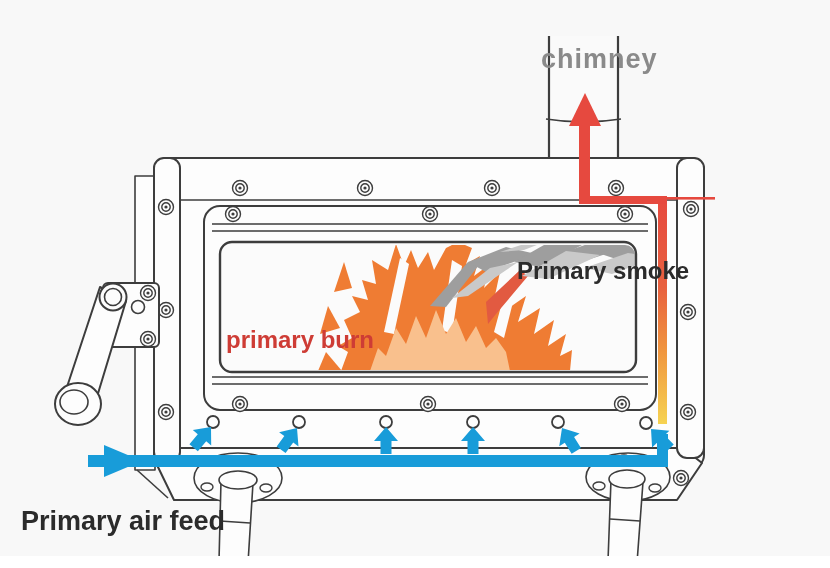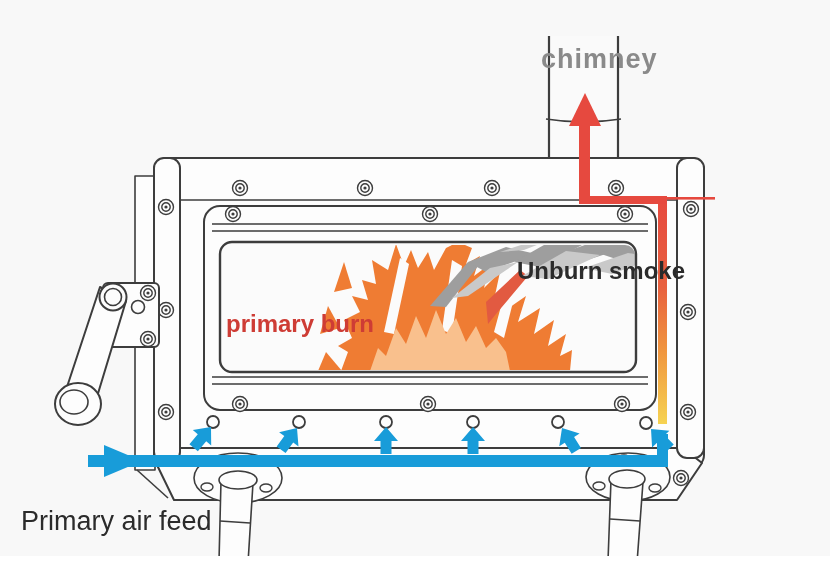--- a/index.html
+++ b/index.html
@@ -23,22 +23,22 @@
   .smoke-d{fill:var(--smoke-gray);}
   .smoke-l{fill:var(--smoke-gray-light);}
   .stop-top{stop-color:var(--flue-red);}
   .stop-mid1{stop-color:var(--riser-orange-red);}
   .stop-mid2{stop-color:var(--riser-orange);}
   .stop-bot{stop-color:var(--riser-yellow);}
   .lbl{position:absolute;white-space:nowrap;line-height:1;}
   .lbl-chimney{left:541px;top:46px;font-size:27px;font-weight:bold;color:var(--chimney-label-gray);letter-spacing:1px;}
   .lbl-secondary{left:716px;top:186px;font-size:25px;color:var(--secondary-label-red);font-family:"DejaVu Serif",serif;}
   .lbl-unburn{left:517px;top:259px;font-size:24px;font-weight:bold;color:var(--text-black);}
-  .lbl-primary-burn{left:226px;top:312px;font-size:24px;font-weight:bold;color:var(--primary-burn-red);}
-  .lbl-air-feed{left:21px;top:508px;font-size:27px;font-weight:normal;color:var(--text-black);}
+  .lbl-primary-burn{left:226px;top:328px;font-size:24px;font-weight:bold;color:var(--primary-burn-red);}
+  .lbl-air-feed{left:21px;top:508px;font-size:27px;font-weight:bold;color:var(--text-black);}
 </style>
 </head>
 <body>
 
 <div id="stage">
   <svg width="830" height="568" viewBox="0 0 830 568">
     <defs>
       <linearGradient id="riser" x1="0" y1="0" x2="0" y2="1">
         <stop offset="0" class="stop-top"></stop>
         <stop offset="0.4" class="stop-mid1"></stop>
@@ -178,16 +178,16 @@
     <g>
       <rect x="658" y="196" width="9" height="228" fill="url(#riser)"></rect>
       <rect x="579" y="196" width="88" height="8" class="red-fill"></rect>
       <rect x="579" y="122" width="11" height="82" class="red-fill"></rect>
       <polygon class="red-fill" points="585,93 569,126 601,126"></polygon>
       <rect x="667" y="197" width="48" height="2.6" class="red-fill"></rect>
     </g>
   </svg>
 
   <div class="lbl lbl-chimney">chimney</div>
-  <div class="lbl lbl-unburn">Unburn smoke</div>
+  <div class="lbl lbl-unburn">Primary smoke</div>
   <div class="lbl lbl-primary-burn">primary burn</div>
   <div class="lbl lbl-air-feed">Primary air feed</div>
 </div>
 
 </body></html>

